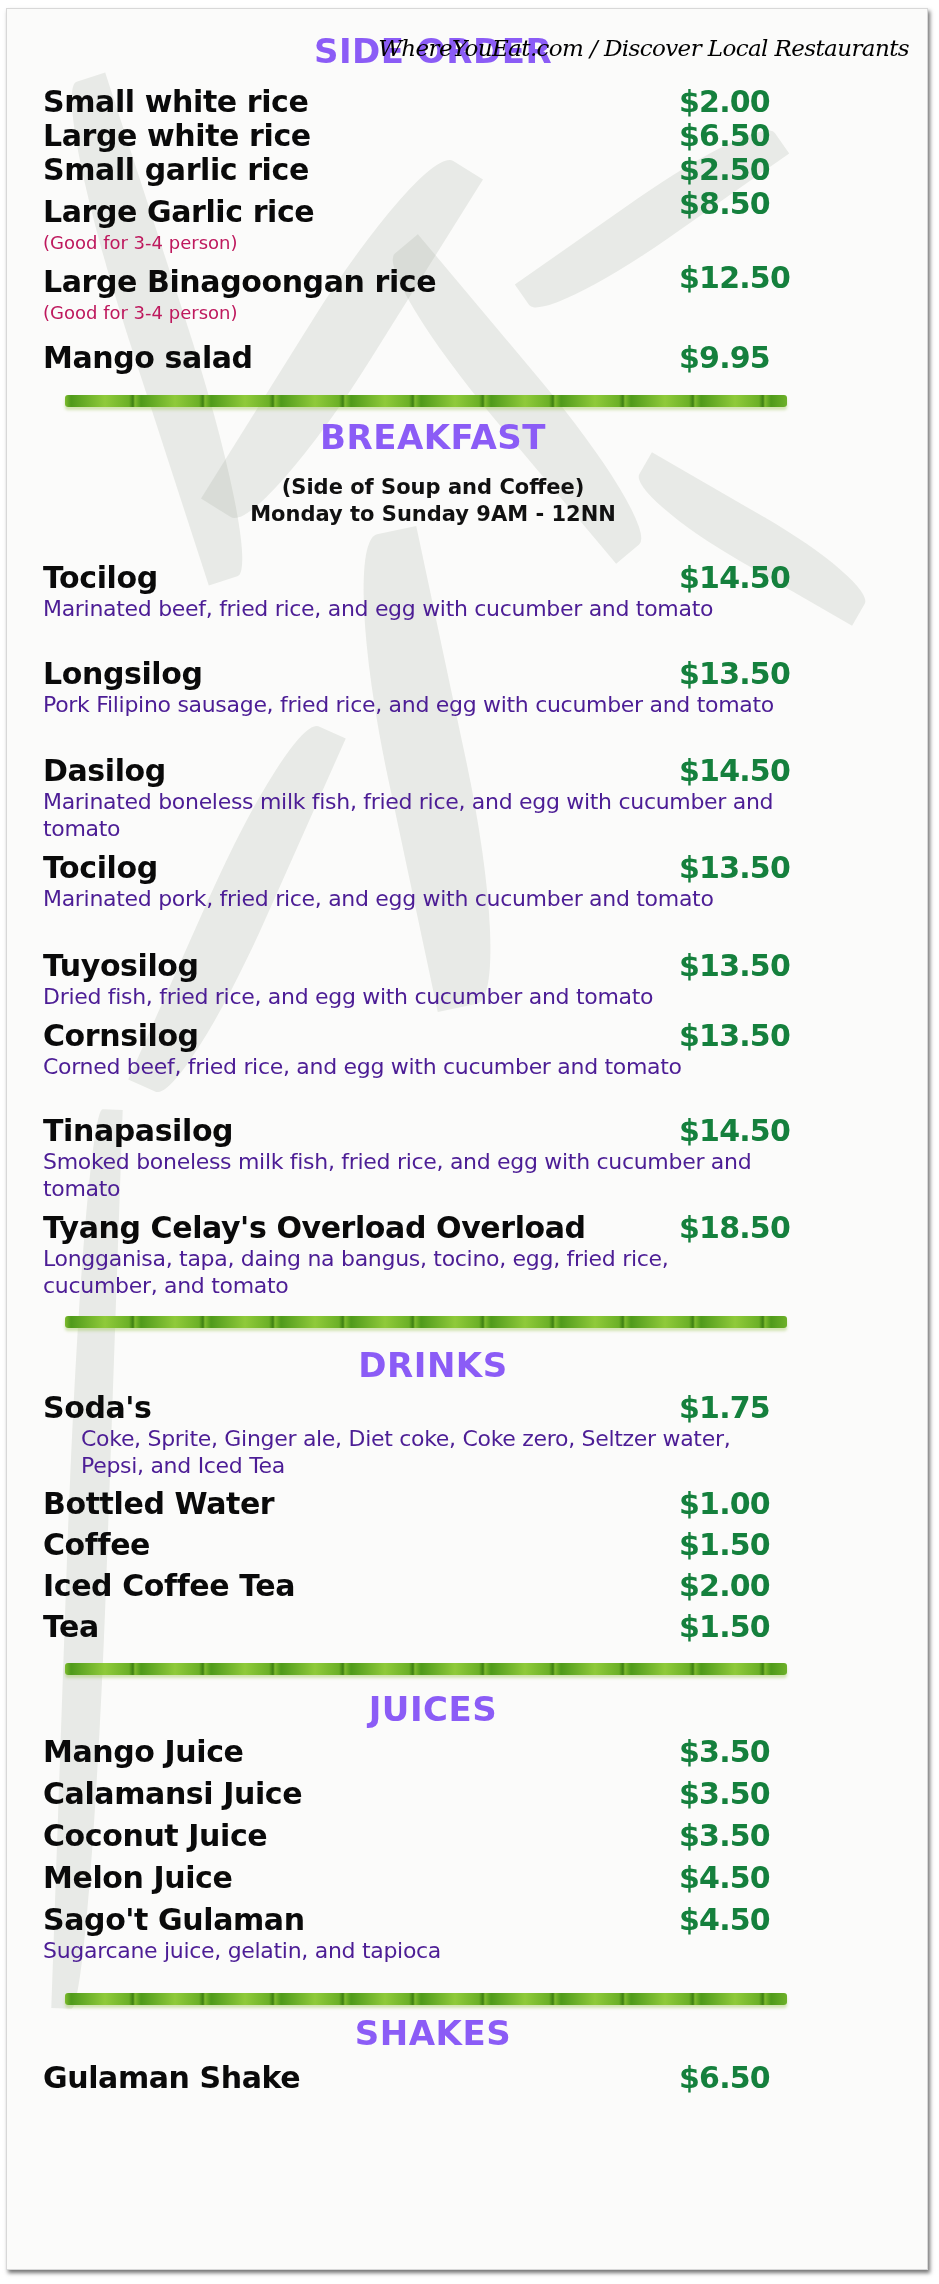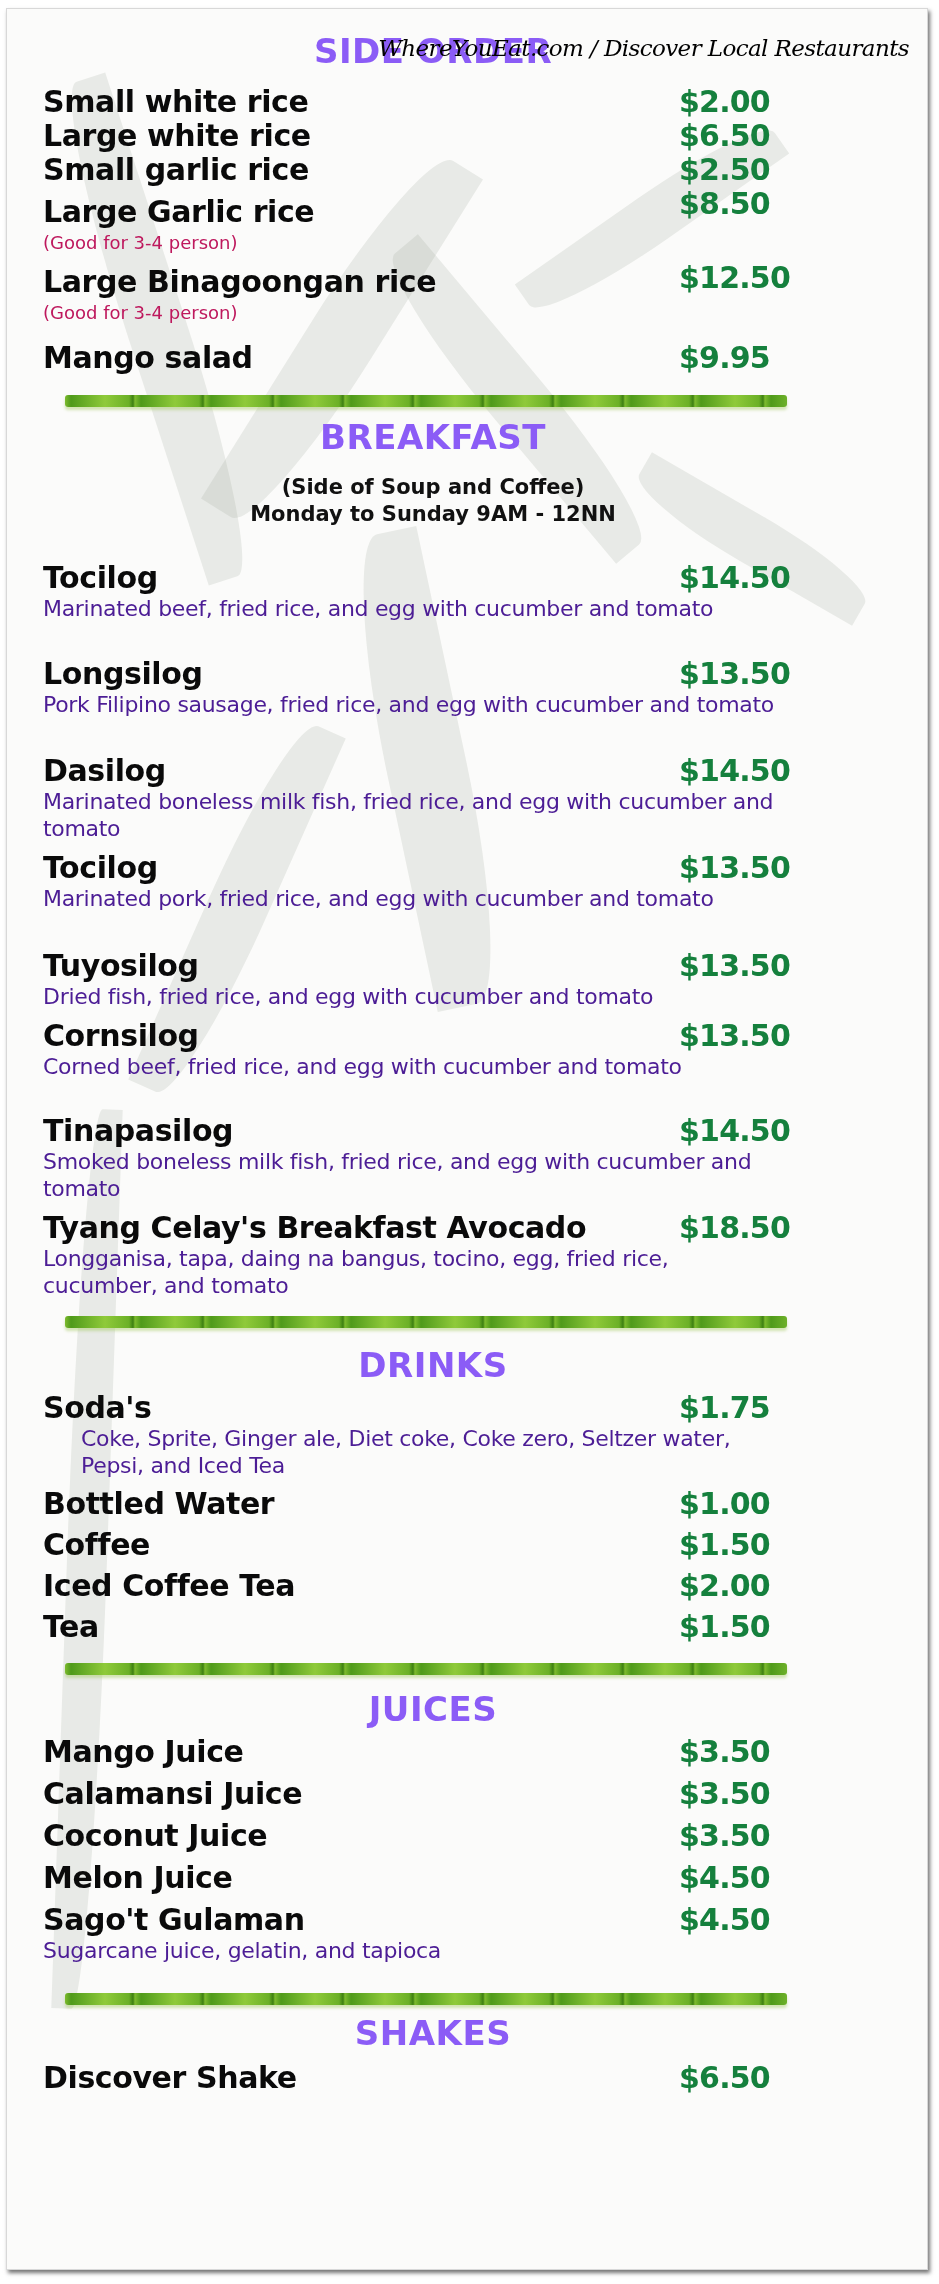--- a/index.html
+++ b/index.html
@@ -122,21 +122,21 @@
     <div class="item-name">Cornsilog</div>
     <div class="item-desc">Corned beef, fried rice, and egg with cucumber and tomato</div>
     <div class="item-price">$13.50</div>
   </div>
   <div class="item" style="top:1105px;">
     <div class="item-name">Tinapasilog</div>
     <div class="item-desc">Smoked boneless milk fish, fried rice, and egg with cucumber and tomato</div>
     <div class="item-price">$14.50</div>
   </div>
   <div class="item" style="top:1202px;">
-    <div class="item-name">Tyang Celay's Breakfast Avocado</div>
+    <div class="item-name">Tyang Celay's Overload Overload</div>
     <div class="item-desc" style="width:690px;">Longganisa, tapa, daing na bangus, tocino, egg, fried rice, cucumber, and tomato</div>
     <div class="item-price">$18.50</div>
   </div>
 
   <div class="divider" style="top:1307px;"></div>
 
   <div class="section-title" style="top:1336px;">DRINKS</div>
 
   <div class="item" style="top:1382px;">
     <div class="item-name">Soda's</div>
@@ -184,16 +184,16 @@
     <div class="item-name">Sago't Gulaman</div>
     <div class="item-desc">Sugarcane juice, gelatin, and tapioca</div>
     <div class="item-price">$4.50</div>
   </div>
 
   <div class="divider" style="top:1984px;"></div>
 
   <div class="section-title" style="top:2004px;">SHAKES</div>
 
   <div class="item" style="top:2052px;">
-    <div class="item-name">Discover Shake</div>
+    <div class="item-name">Gulaman Shake</div>
     <div class="item-price">$6.50</div>
   </div>
 </div>
 
 </body></html>

